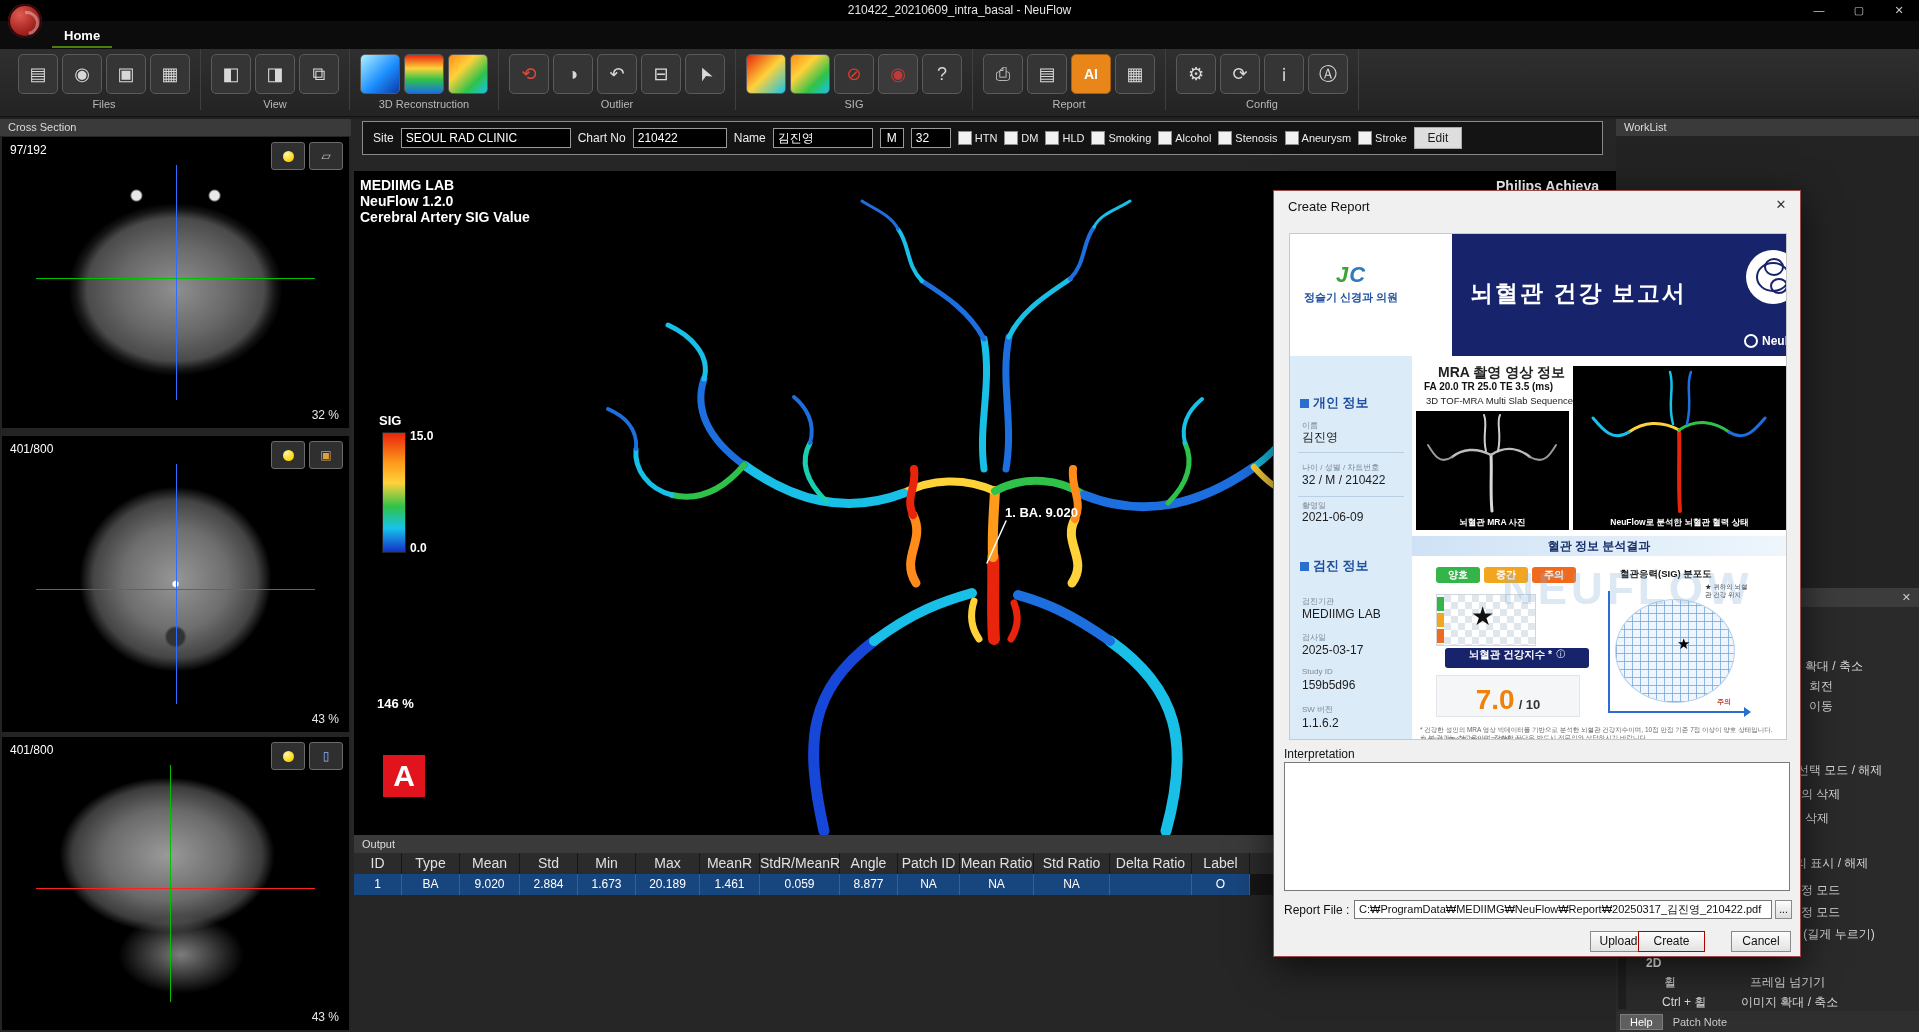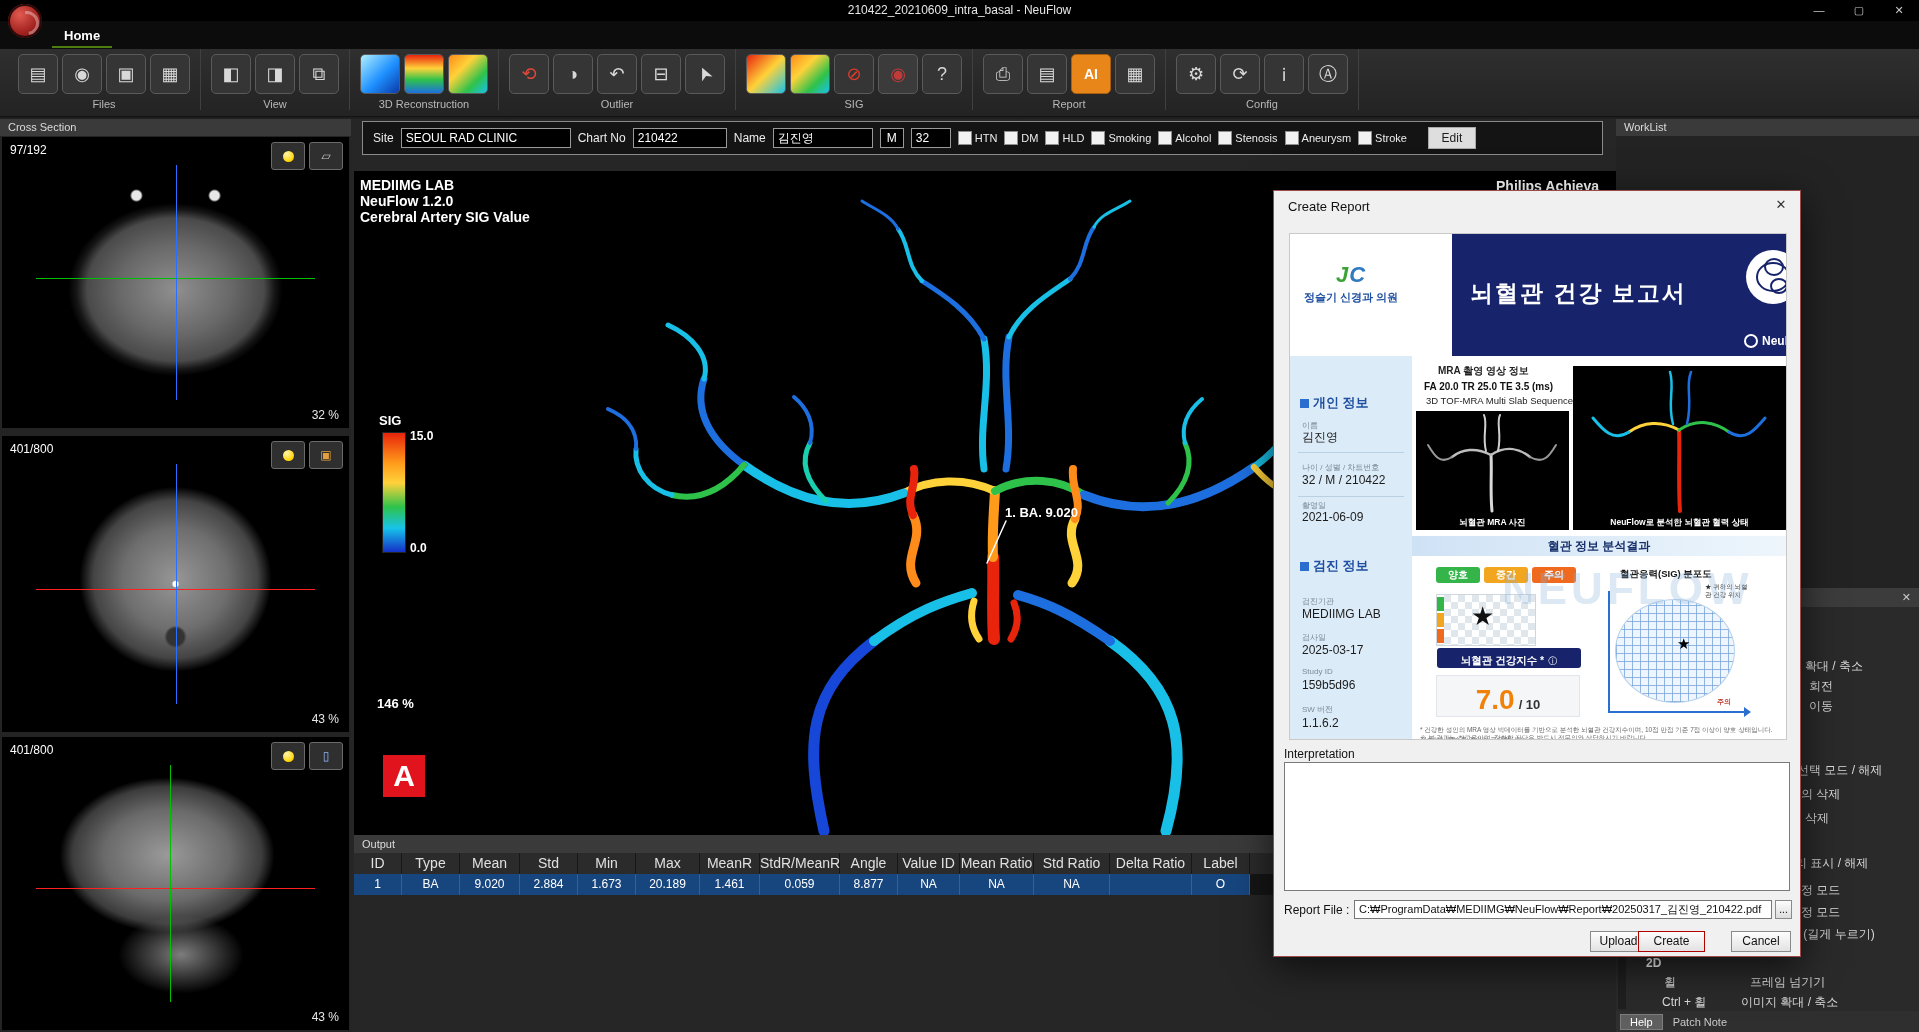--- a/index.html
+++ b/index.html
@@ -36,21 +36,21 @@
   .ticon.igrad-sig{background:linear-gradient(135deg,#e8240c,#ffd23a 50%,#17c3ea);}
   .ticon.sigoff{color:#e23a2a;}
   .ticon.sigdot{color:#c03a3a;background:#3b3b3b;}
   .ticon.ai{background:#e8861a;border-color:#a95f0f;color:#fff;font-weight:bold;font-size:14px;}
 
   
   .patientbar{left:362px;top:121px;width:1241px;height:34px;background:#141414;border:1px solid #8a8a8a;display:flex;align-items:center;gap:7px;padding:0 10px;box-sizing:border-box;color:#ececec;font-size:12px;}
   .pinput{background:#000;border:1px solid #999;color:#fff;height:20px;font-size:12px;padding:0 4px;box-sizing:border-box;font-family:"Liberation Sans",sans-serif;}
   .flag{display:flex;align-items:center;gap:3px;font-size:11px;white-space:nowrap;}
   .cb{width:12px;height:12px;background:#f2f2f2;border:1px solid #8d8d8d;display:inline-block;}
-  .editbtn{margin-left:14px;width:46px;height:20px;background:#dedede;color:#1c1c1c;font-size:12px;display:flex;align-items:center;justify-content:center;border:1px solid #aaa;}
+  .editbtn{width:46px;height:20px;background:#dedede;color:#1c1c1c;font-size:12px;display:flex;align-items:center;justify-content:center;border:1px solid #aaa;}
 
   
   .leftpanel{left:0;top:119px;width:351px;height:913px;background:#242424;}
   .subheader{background:#3a3a3a;color:#dcdcdc;font-size:11px;height:17px;line-height:17px;padding-left:8px;box-sizing:border-box;}
   .view{left:2px;width:347px;background:#000;overflow:hidden;}
   .slice{left:8px;top:6px;font-size:12px;color:#fff;}
   .vbtns{right:6px;top:5px;display:flex;gap:4px;}
   .vbtn{width:32px;height:26px;background:#2f2f2f;border:1px solid #6a6a6a;border-radius:3px;display:flex;align-items:center;justify-content:center;font-size:12px;color:#ccc;}
   .bulb{width:11px;height:11px;border-radius:50%;background:radial-gradient(circle at 35% 30%,#fff6b0,#ffd400 70%);}
   .zoomlbl{right:10px;bottom:6px;font-size:12px;color:#e8e8e8;}
@@ -111,30 +111,30 @@
   .brain{right:26px;top:16px;width:54px;height:54px;border-radius:50%;background:#fff;}
   .brain i{position:absolute;border:2px solid #17246b;border-radius:50%;}
   .nf-brand{right:14px;bottom:8px;color:#fff;font-size:12px;font-weight:bold;display:flex;align-items:center;gap:4px;}
   .nf-swirl{width:10px;height:10px;border-radius:50%;border:2px solid #fff;display:inline-block;}
   .infocol{left:0;top:122px;width:122px;height:383px;background:#dcebf8;}
   .ic-h{position:absolute;font-size:13px;font-weight:bold;color:#1f4fa0;display:flex;gap:4px;align-items:center;}
   .ic-h .sq{width:9px;height:9px;background:#2a6fd0;display:inline-block;}
   .ic-l{position:absolute;font-size:8px;color:#7d8b99;}
   .ic-v{position:absolute;font-size:12px;color:#1c1c1c;}
   .ic-div{position:absolute;left:8px;width:106px;border-top:1px solid #b9cfe4;}
-  .mra-t{position:absolute;font-size:10px;font-weight:bold;color:#222;}
+  .mra-t{position:absolute;font-size:14px;font-weight:bold;color:#222;}
   .mra-p{position:absolute;font-size:10px;font-weight:bold;color:#111;}
   .mra-s{position:absolute;font-size:9.5px;color:#222;}
   .repimg{position:absolute;background:#000;}
   .repcap{position:absolute;background:#000;color:#fff;font-size:8.5px;font-weight:bold;text-align:center;line-height:15px;height:15px;}
   .anbar{left:122px;top:302px;width:374px;height:20px;background:linear-gradient(90deg,#cfe2f5,#eef6fc);color:#17306b;font-weight:bold;font-size:12px;text-align:center;line-height:20px;}
   .badge{position:absolute;width:44px;height:16px;border-radius:3px;color:#fff;font-size:10px;font-weight:bold;text-align:center;line-height:16px;top:333px;}
   .checker{left:146px;top:360px;width:98px;height:50px;background:repeating-conic-gradient(#dfe6ec 0% 25%, #ffffff 0% 50%) 0 0/14px 14px;border:1px solid #cfd6dc;}
   .ck-strip{position:absolute;left:0;width:7px;}
-  .idxbar{left:147px;top:414px;width:144px;height:20px;background:#17246b;border-radius:3px;color:#fff;font-weight:bold;font-size:10.5px;display:flex;align-items:flex-end;justify-content:center;gap:4px;}
+  .idxbar{left:155px;top:414px;width:144px;height:20px;background:#17246b;border-radius:3px;color:#fff;font-weight:bold;font-size:10.5px;display:flex;align-items:flex-start;justify-content:center;gap:4px;}
   .scorebox{left:146px;top:441px;width:144px;height:42px;background:#f4f6f8;border:1px solid #e2e6ea;display:flex;align-items:baseline;justify-content:center;gap:4px;padding-top:8px;box-sizing:border-box;}
   .score{color:#f0820a;font-weight:bold;font-size:28px;}
   .scoreden{color:#333;font-size:13px;font-weight:bold;}
   .distchart{left:315px;top:349px;width:147px;height:141px;}
   .ellipse{position:absolute;left:10px;top:16px;width:118px;height:102px;border-radius:50%;
     background:
       repeating-linear-gradient(0deg,rgba(120,165,220,.8) 0 1px, transparent 1px 8px),
       repeating-linear-gradient(90deg,rgba(120,165,220,.8) 0 1px, transparent 1px 8px),
       #eef5fc;
     border:1px solid #b9d2ea;}
@@ -390,21 +390,21 @@
   <div class="abs throw">
     <div class="c" style="width:48px;">ID</div>
     <div class="c" style="width:58px;">Type</div>
     <div class="c" style="width:60px;">Mean</div>
     <div class="c" style="width:58px;">Std</div>
     <div class="c" style="width:58px;">Min</div>
     <div class="c" style="width:64px;">Max</div>
     <div class="c" style="width:60px;">MeanR</div>
     <div class="c" style="width:80px;">StdR/MeanR</div>
     <div class="c" style="width:58px;">Angle</div>
-    <div class="c" style="width:62px;">Value ID</div>
+    <div class="c" style="width:62px;">Patch ID</div>
     <div class="c" style="width:74px;">Mean Ratio</div>
     <div class="c" style="width:76px;">Std Ratio</div>
     <div class="c" style="width:82px;">Delta Ratio</div>
     <div class="c" style="width:58px;">Label</div>
   </div>
   <div class="abs tdrow">
     <div class="c" style="width:48px;">1</div>
     <div class="c" style="width:58px;">BA</div>
     <div class="c" style="width:60px;">9.020</div>
     <div class="c" style="width:58px;">2.884</div>

